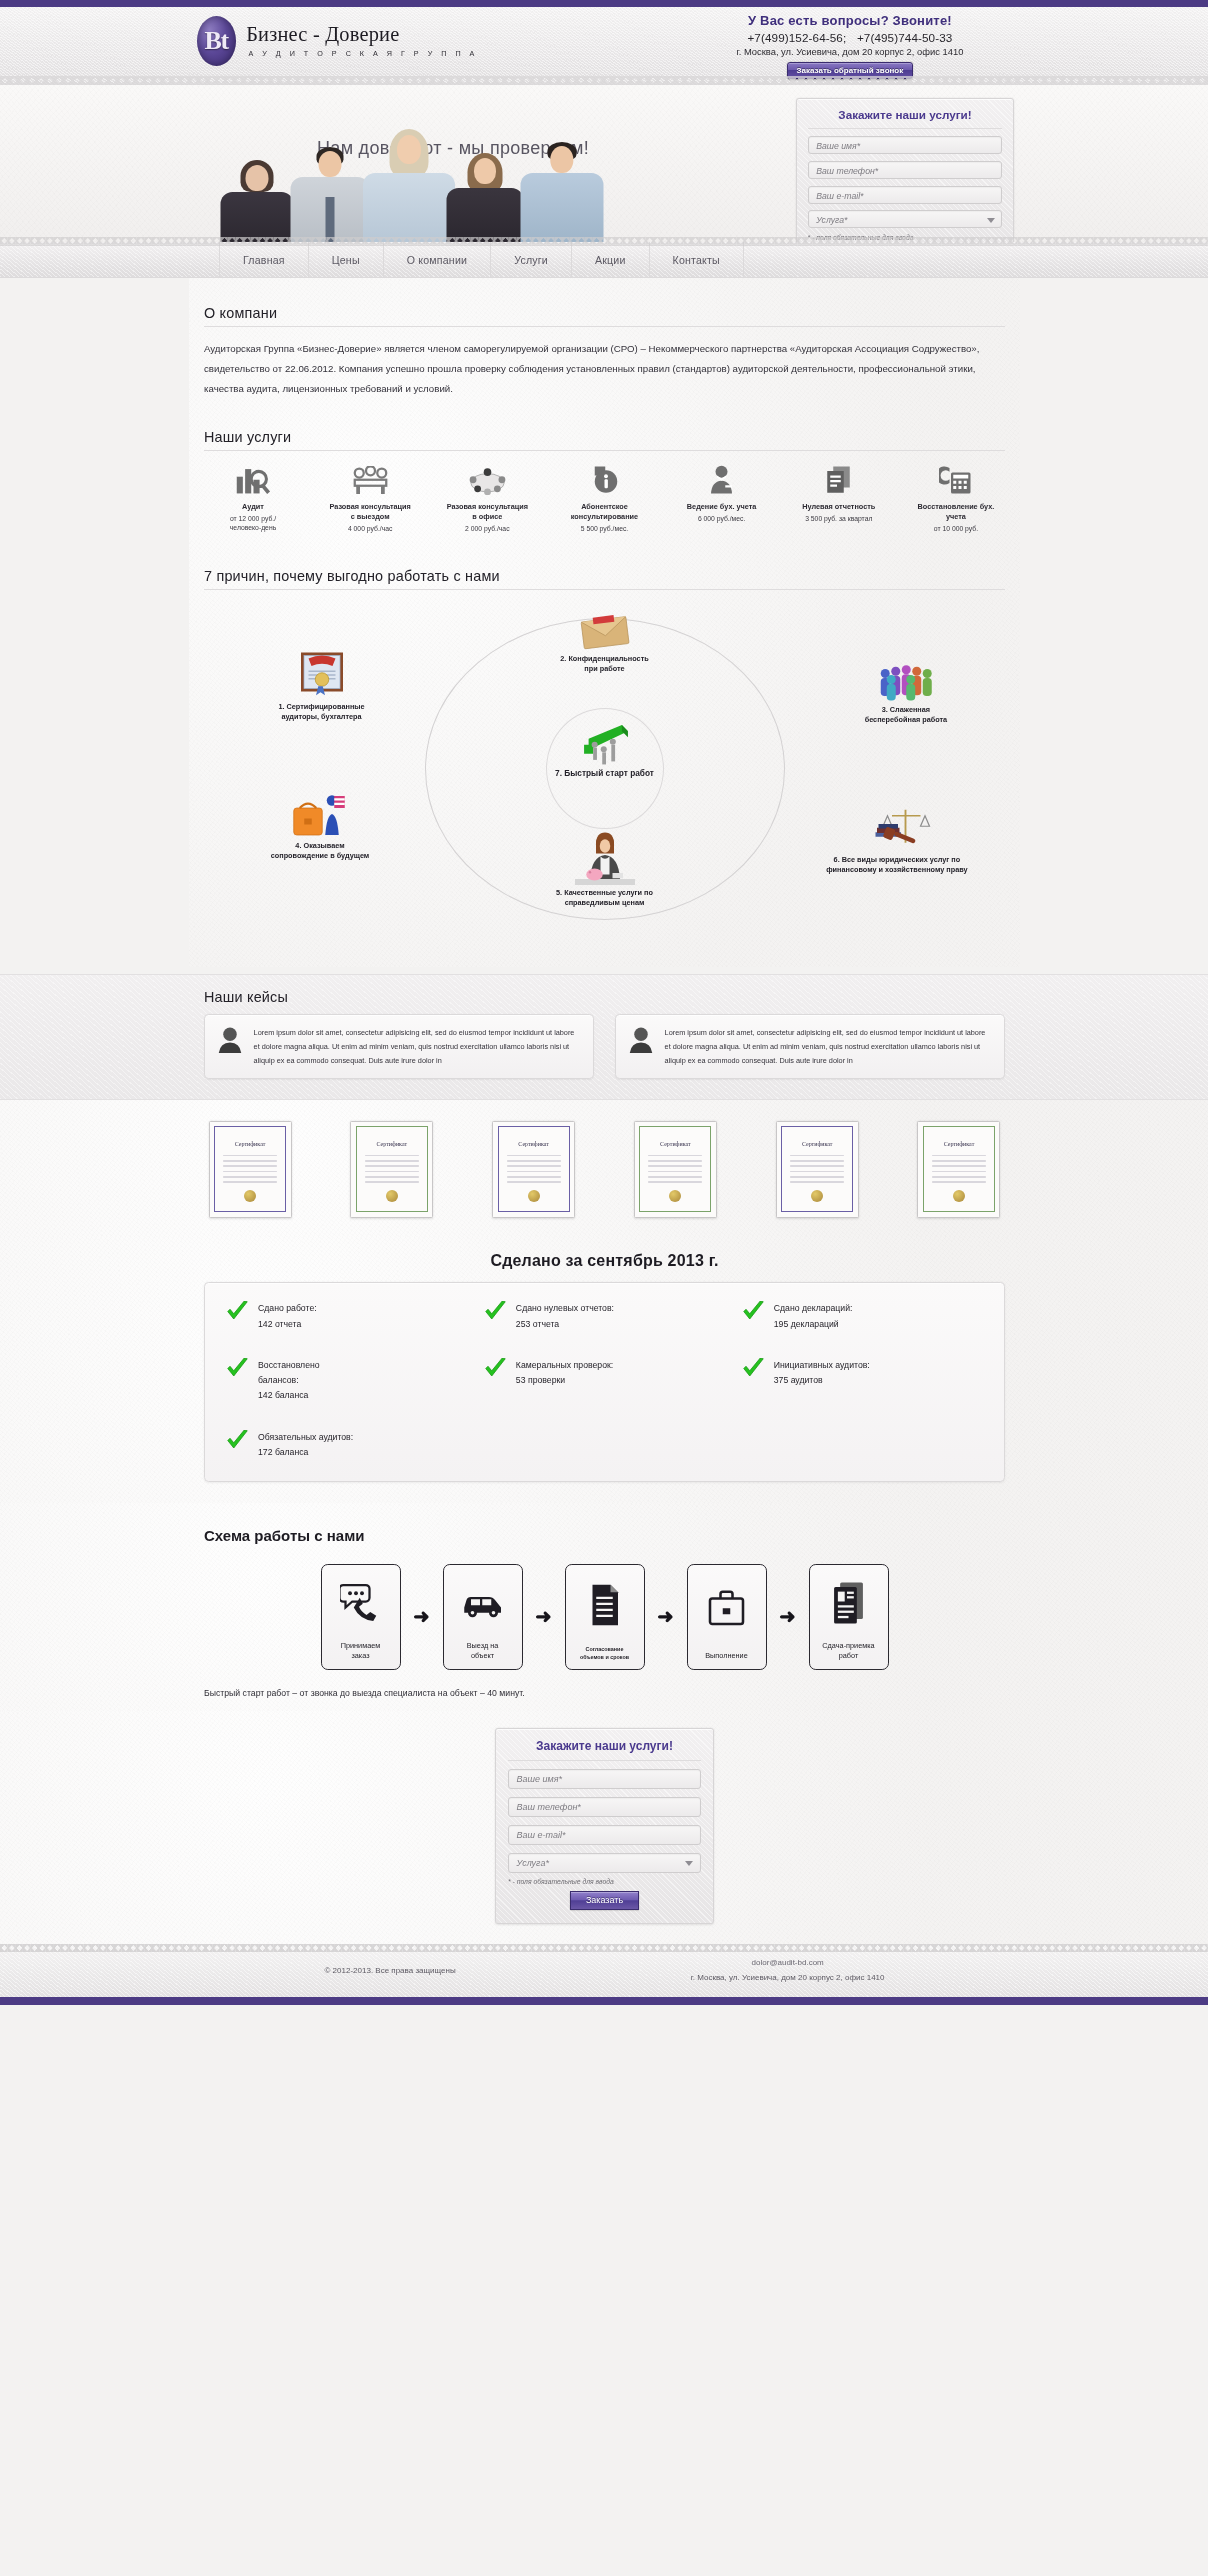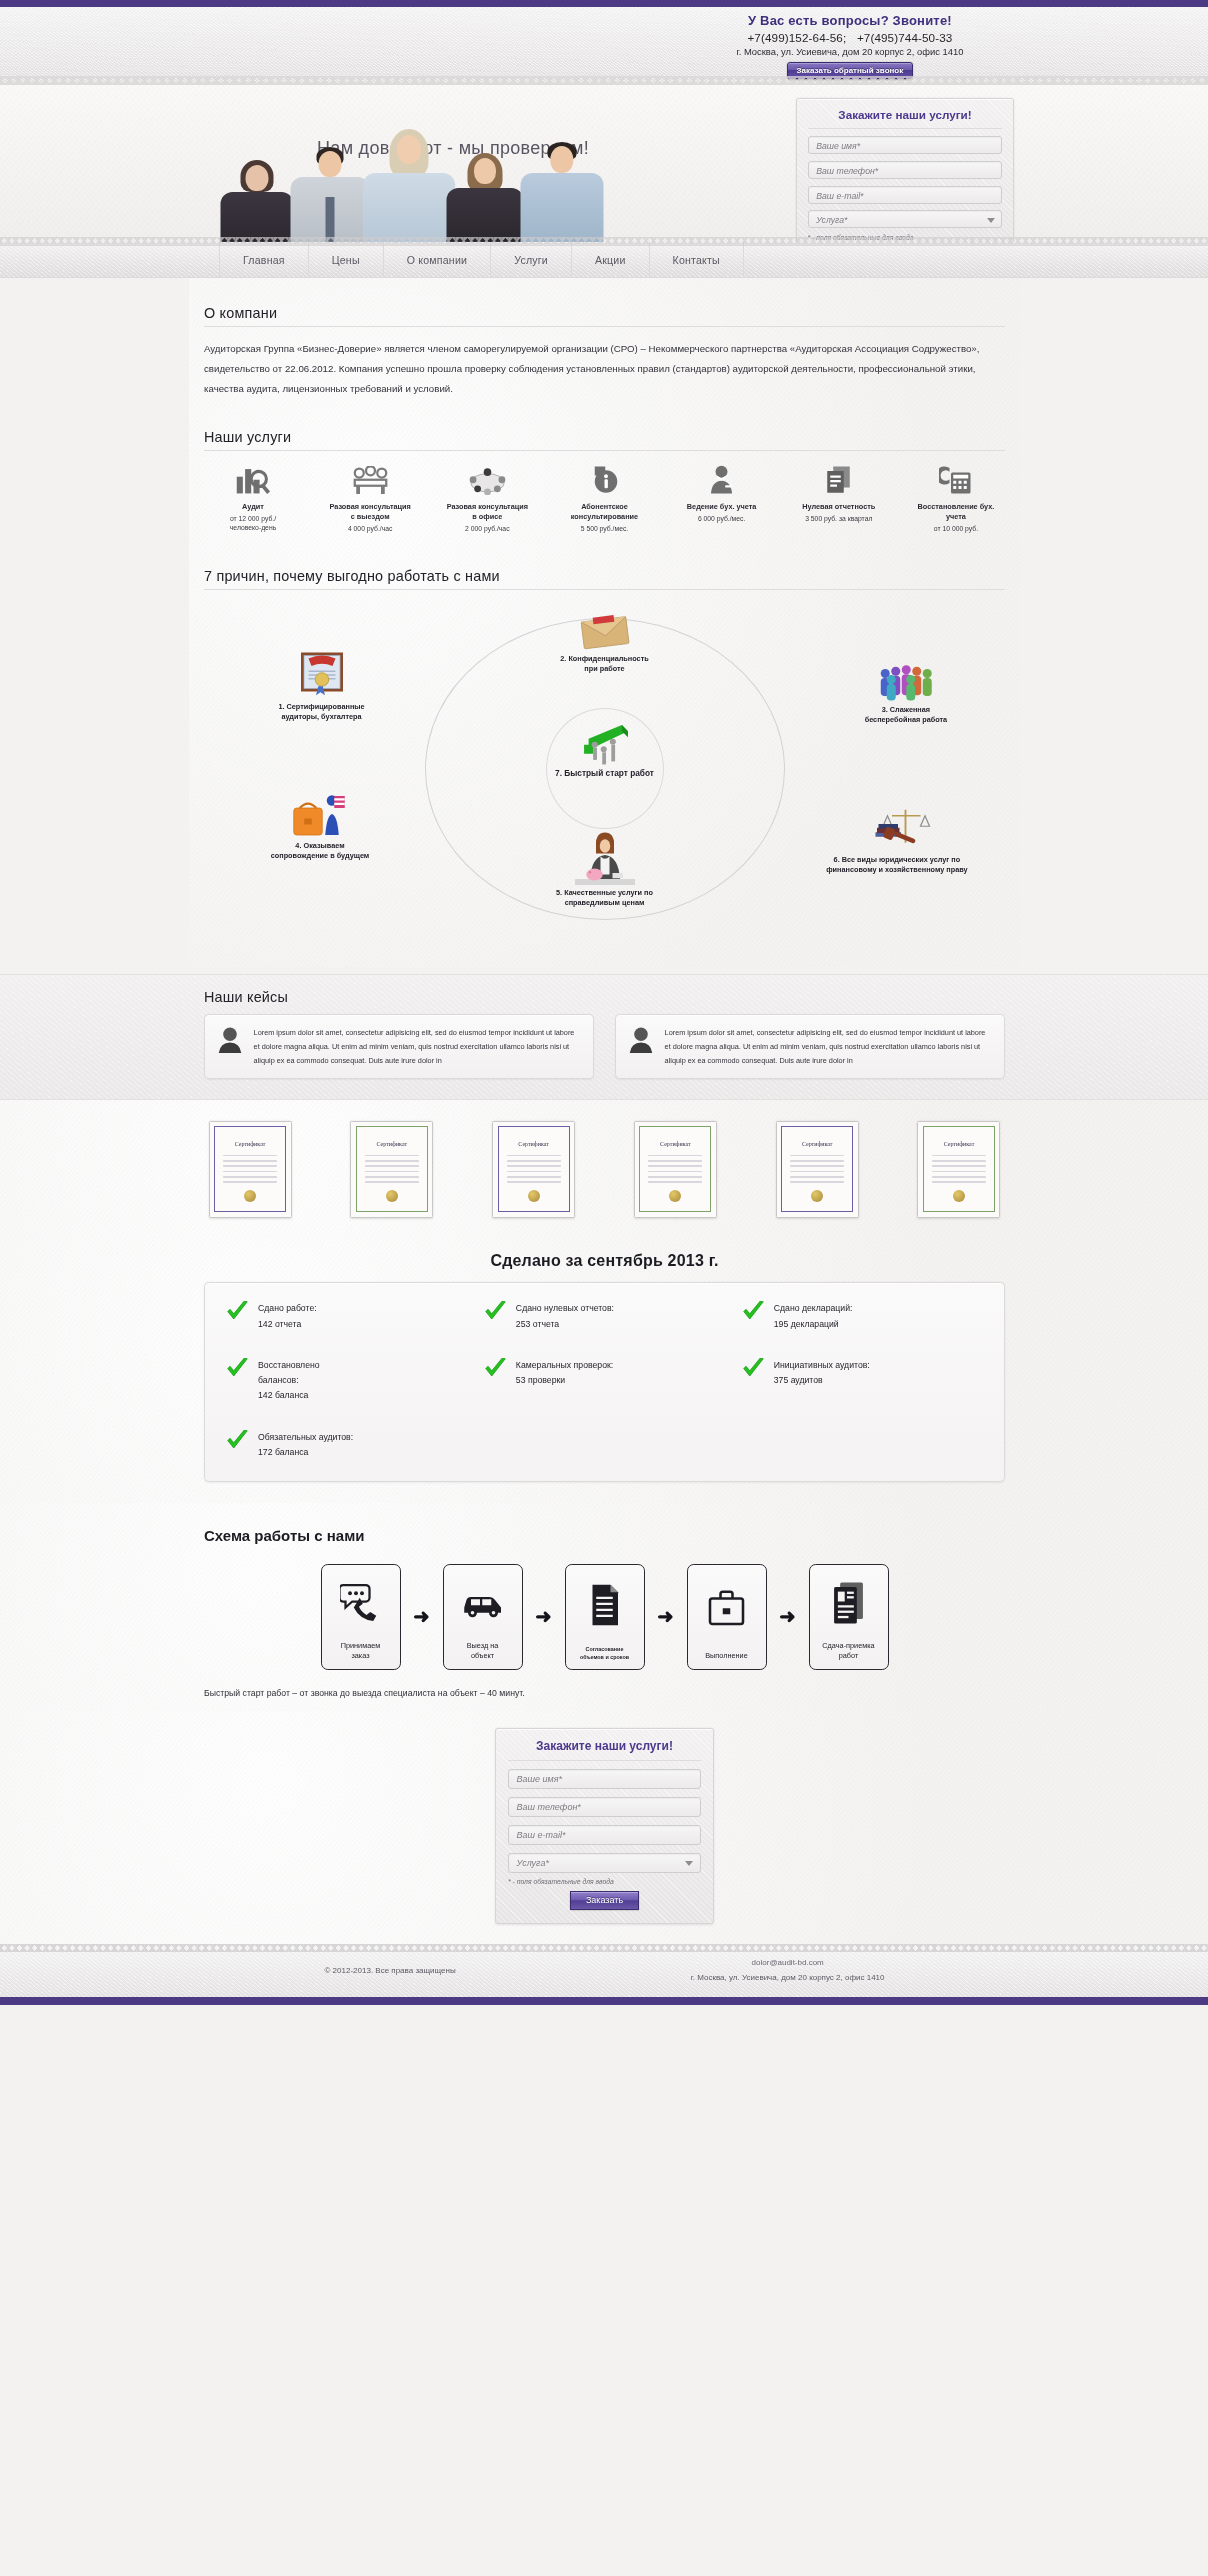--- a/index.html
+++ b/index.html
@@ -290,20 +290,29 @@
   #botbar { height:8.3px; background:#4c3b84; width:100%; }
 </style>
 </head>
 <body>
 
 <div id="topbar"></div>
 
 <div id="header">
   <div class="header-inner">
 
+    <div class="logo-wrap">
+      <div class="logo-mark">
+        <span>Bt</span>
+      </div>
+      <div class="logo-text">
+        <div class="logo-title">Бизнес - Доверие</div>
+        <div class="logo-sub">А У Д И Т О Р С К А Я   Г Р У П П А</div>
+      </div>
+    </div>
 
     <div class="hcontact">
       <div class="hc-q">У Вас есть вопросы? Звоните!</div>
       <div class="hc-phones">
         <span>+7(499)152-64-56;</span><span class="sp"></span><span>+7(495)744-50-33</span>
       </div>
       <div class="hc-addr">г. Москва, ул. Усиевича, дом 20 корпус 2, офис 1410</div>
       <div class="hc-btn">Заказать обратный звонок</div>
     </div>
 

